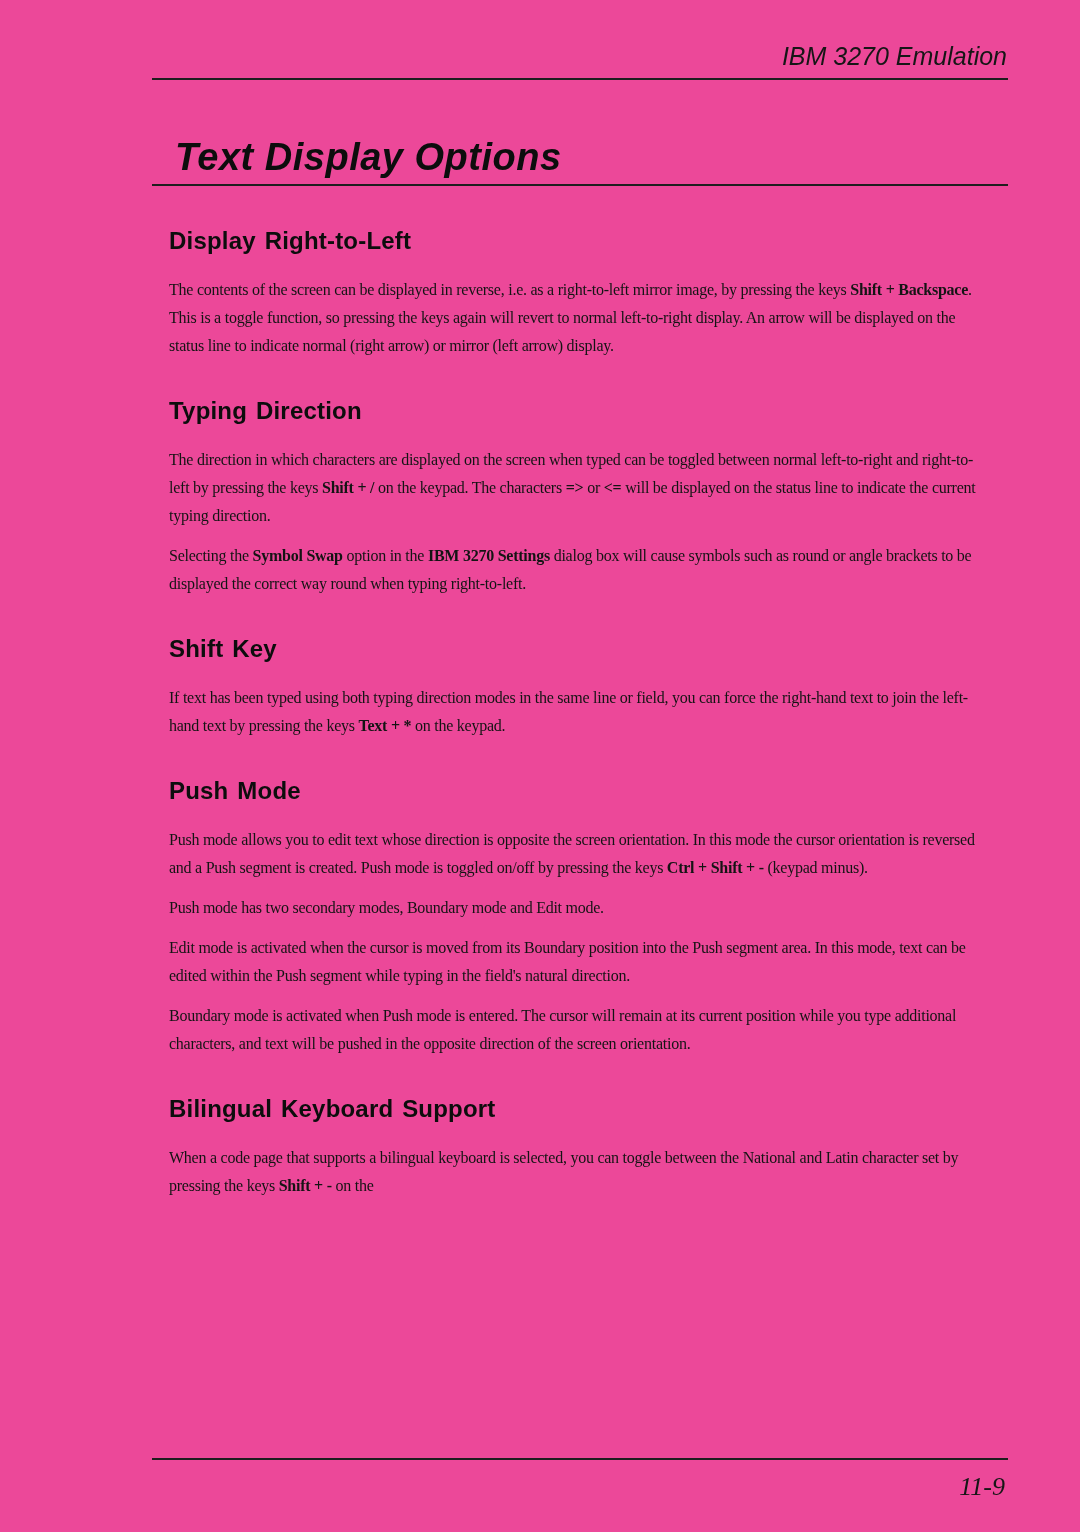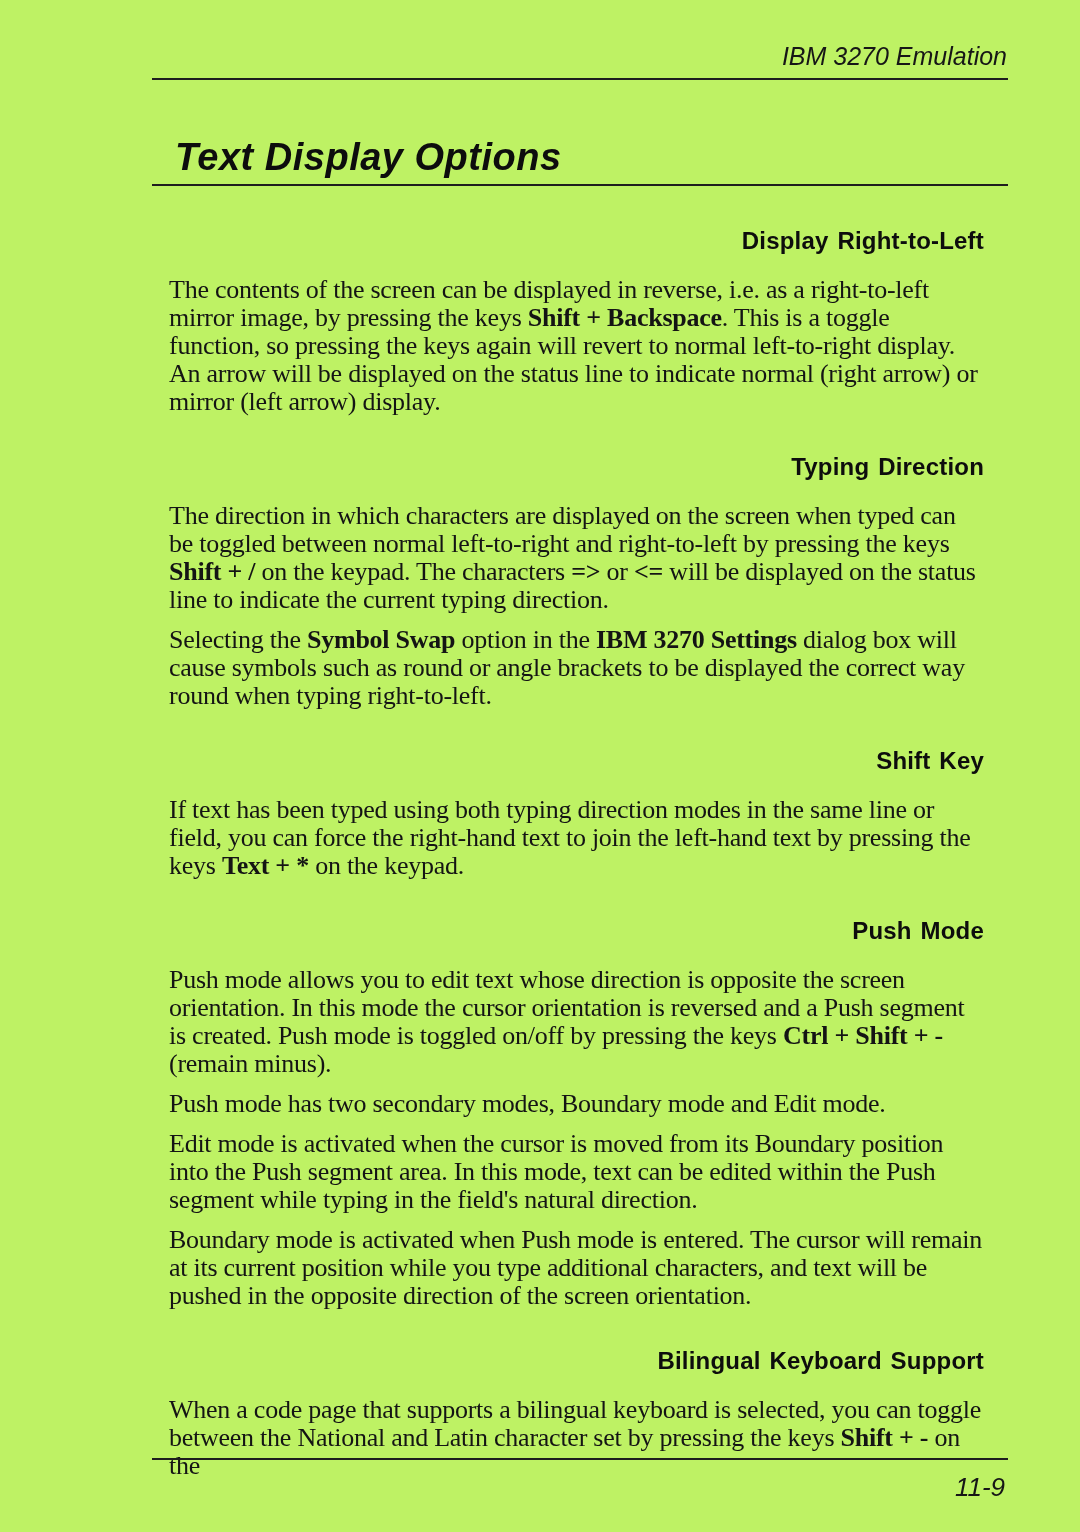--- a/index.html
+++ b/index.html
@@ -1,21 +1,21 @@
 <!DOCTYPE html>
 <html><head>
 <meta charset="utf-8">
 <style>
   html, body { margin: 0; padding: 0; background: #e8e8e8; }
   .page {
     position: relative;
     width: 1080px;
     height: 1532px;
     margin: 0 auto;
-    background: #bef264;
+    background: #ec4899;
     color: #141414;
     overflow: hidden;
   }
   .running-header {
     position: absolute;
     top: 44px;
     right: 73px;
     font-family: "Liberation Sans", sans-serif;
     font-style: italic;
     font-size: 25px;
@@ -52,38 +52,37 @@
   }
   .content h2 {
     margin: 38px 0 22px 0;
     font-family: "Liberation Sans", sans-serif;
     font-weight: bold;
     font-size: 24px;
     line-height: 26px;
     letter-spacing: 0.2px;
     word-spacing: 2px;
     color: #0d0d0d;
-    text-align: right;
   }
   .content section:first-child h2 { margin-top: 22px; }
   .content p {
     margin: 0 0 12px 0;
     font-family: "Liberation Serif", serif;
-    font-size: 26px;
+    font-size: 16px;
     line-height: 28px;
     letter-spacing: -0.25px;
     color: #141414;
   }
   .content .b { font-weight: bold; }
   .footer-rule { top: 1458px; }
   .page-number {
     position: absolute;
     top: 1474px;
     right: 75px;
-    font-family: Liberation Sans, sans-serif;
+    font-family: Liberation Serif, serif;
     font-style: italic;
     font-size: 26px;
     line-height: 1;
     color: #161616;
   }
 </style>
 </head>
 <body>
 
 <div class="page">
@@ -102,21 +101,21 @@
         <h2>Typing Direction</h2>
         <p><span>The direction in which characters are displayed on the screen when typed can be toggled between normal left-to-right and right-to-left by pressing the keys </span><span class="b">Shift + /</span><span> on the keypad. The characters </span><span class="b">=&gt;</span><span> or </span><span class="b">&lt;=</span><span> will be displayed on the status line to indicate the current typing direction.</span></p>
         <p><span>Selecting the </span><span class="b">Symbol Swap</span><span> option in the </span><span class="b">IBM 3270 Settings</span><span> dialog box will cause symbols such as round or angle brackets to be displayed the correct way round when typing right-to-left.</span></p>
       </section>
       <section>
         <h2>Shift Key</h2>
         <p><span>If text has been typed using both typing direction modes in the same line or field, you can force the right-hand text to join the left-hand text by pressing the keys </span><span class="b">Text + *</span><span> on the keypad.</span></p>
       </section>
       <section>
         <h2>Push Mode</h2>
-        <p><span>Push mode allows you to edit text whose direction is opposite the screen orientation. In this mode the cursor orientation is reversed and a Push segment is created. Push mode is toggled on/off by pressing the keys </span><span class="b">Ctrl + Shift + -</span><span> (remain minus).</span></p>
+        <p><span>Push mode allows you to edit text whose direction is opposite the screen orientation. In this mode the cursor orientation is reversed and a Push segment is created. Push mode is toggled on/off by pressing the keys </span><span class="b">Ctrl + Shift + -</span><span> (keypad minus).</span></p>
         <p><span>Push mode has two secondary modes, Boundary mode and Edit mode.</span></p>
         <p><span>Edit mode is activated when the cursor is moved from its Boundary position into the Push segment area. In this mode, text can be edited within the Push segment while typing in the field's natural direction.</span></p>
         <p><span>Boundary mode is activated when Push mode is entered. The cursor will remain at its current position while you type additional characters, and text will be pushed in the opposite direction of the screen orientation.</span></p>
       </section>
       <section>
         <h2>Bilingual Keyboard Support</h2>
         <p><span>When a code page that supports a bilingual keyboard is selected, you can toggle between the National and Latin character set by pressing the keys </span><span class="b">Shift + -</span><span> on the</span></p>
       </section>
     </main>
 

